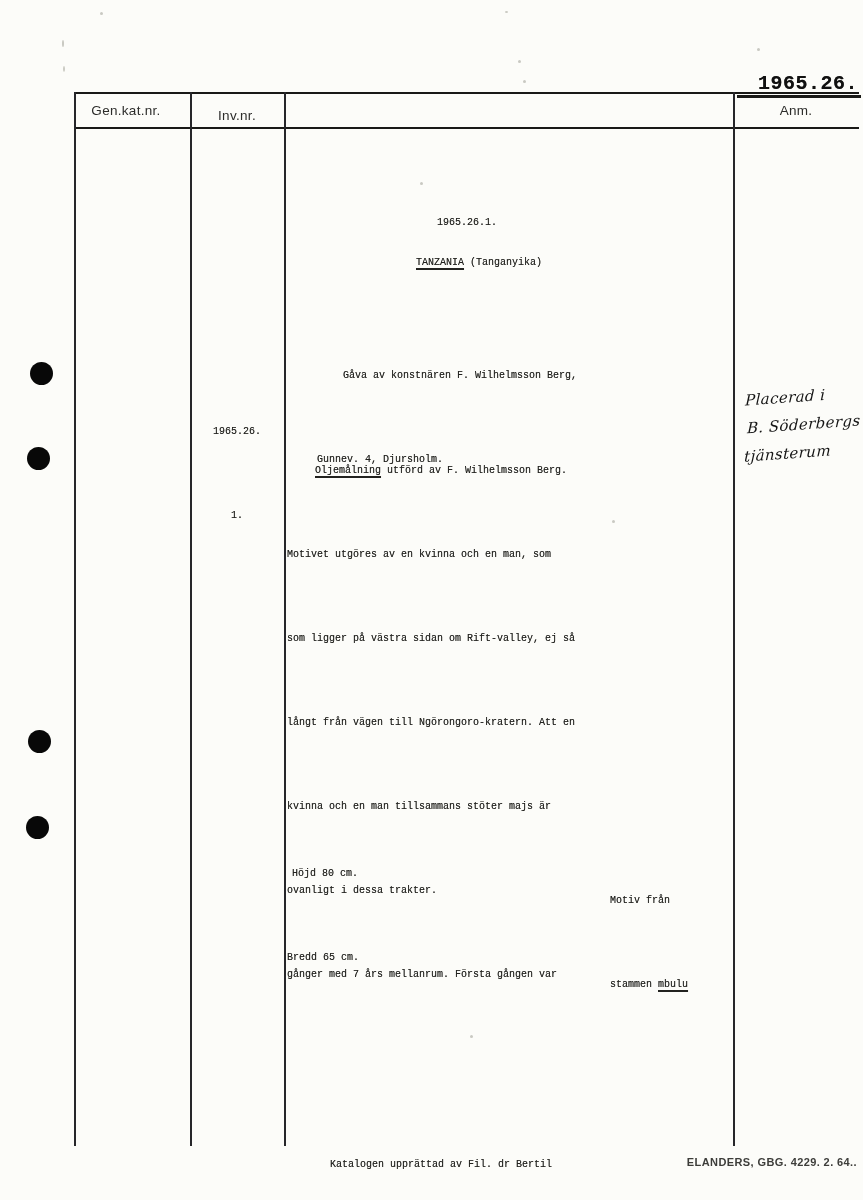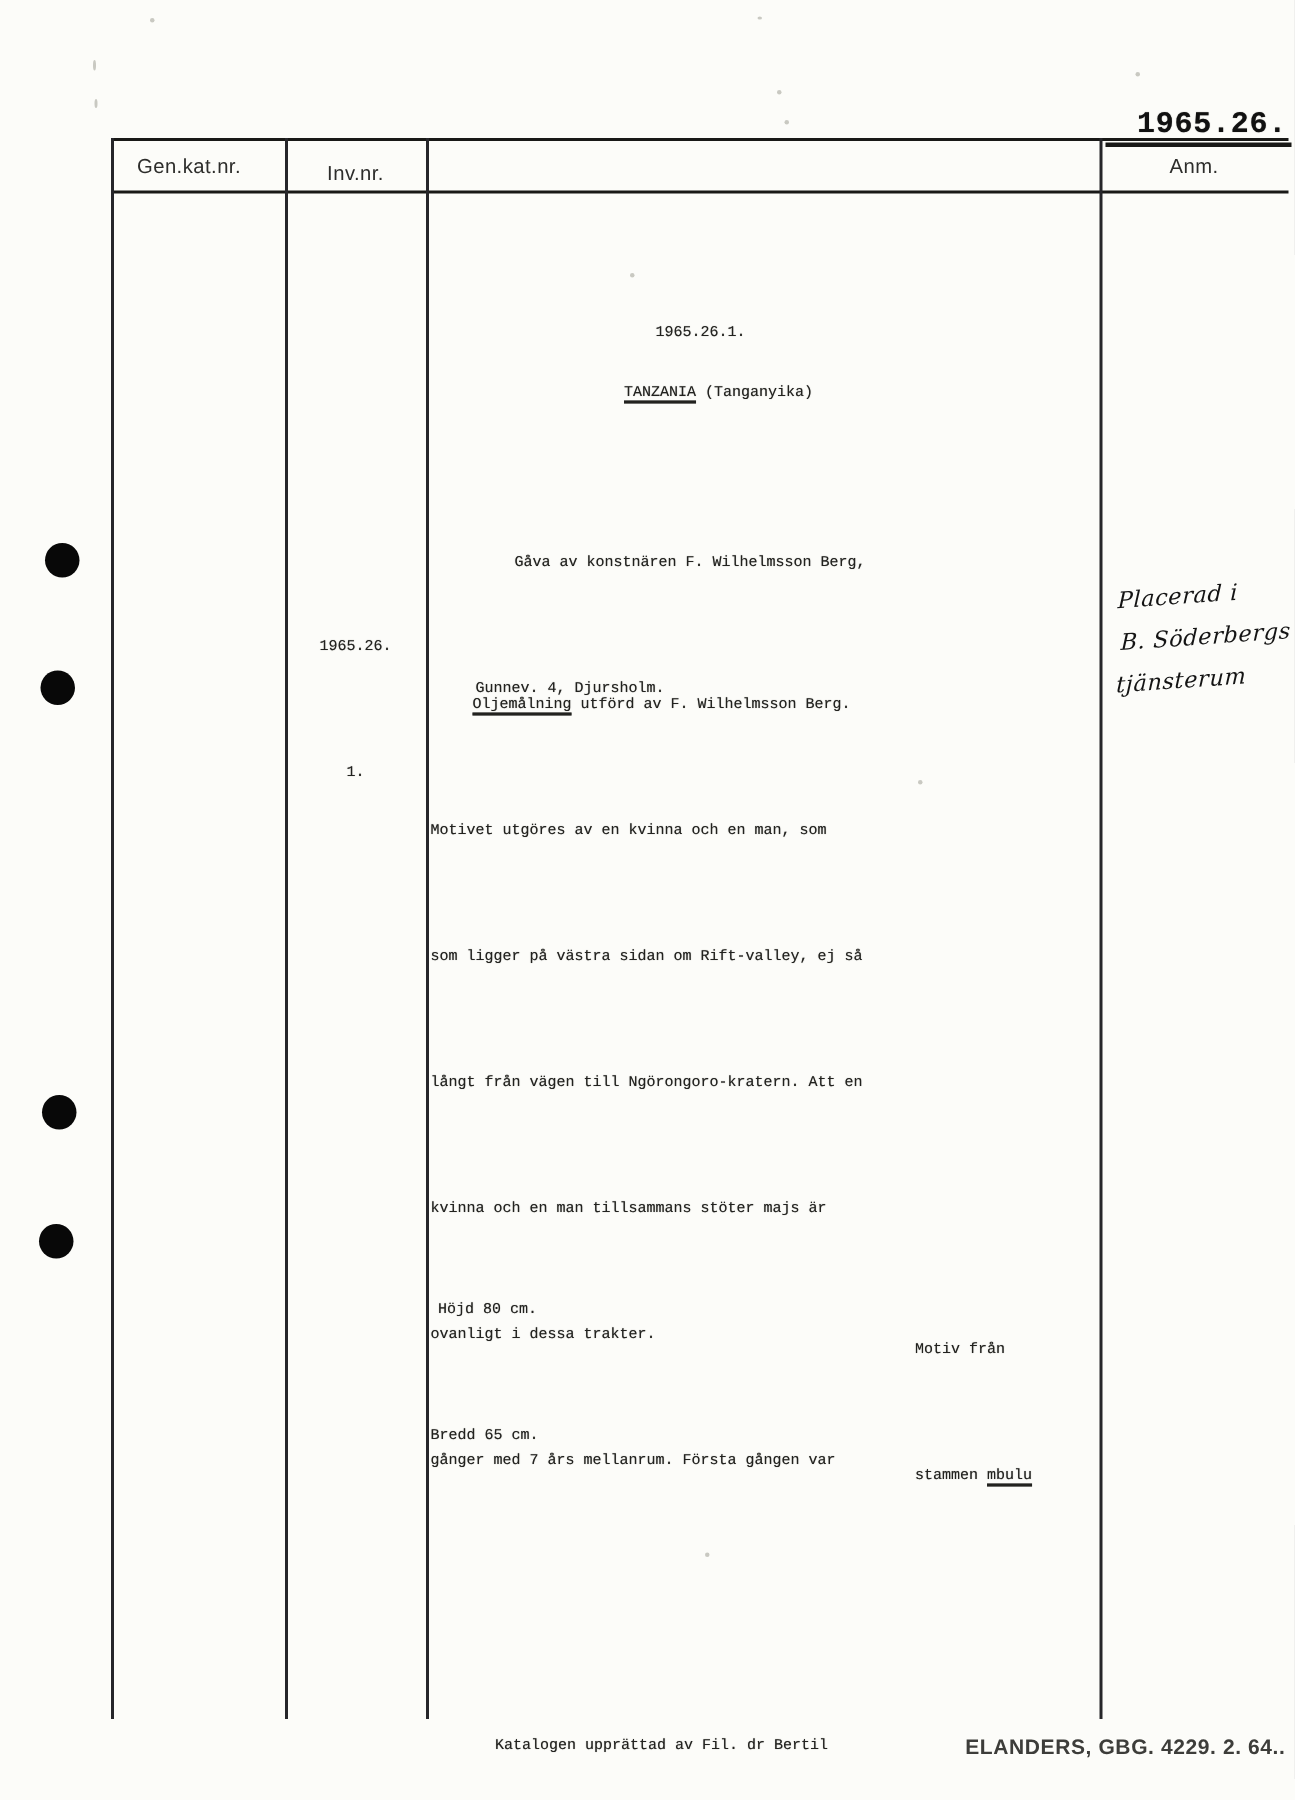--- a/index.html
+++ b/index.html
@@ -35,21 +35,21 @@
   .hand div:nth-child(2){margin-left:3px;}
   .hand div:nth-child(3){margin-left:1px;}
   
   .refnum{
     font-family:"Liberation Mono","DejaVu Sans Mono",monospace;
     font-weight:700;font-size:20px;letter-spacing:.5px;color:#111;
     text-shadow:0 0 .6px rgba(0,0,0,.6);
   }
   .printmark{
     position:absolute;font-family:"Liberation Sans",sans-serif;
-    font-size:14px;font-weight:700;letter-spacing:.4px;color:#3d3d3a;
+    font-size:11px;font-weight:700;letter-spacing:.4px;color:#3d3d3a;
   }
   .speck{position:absolute;background:#c9c9c2;border-radius:50%;}
 </style>
 </head>
 <body>
 
 <div class="page">
 
   <div class="speck" style="left:100px;top:12px;width:3px;height:3px;"></div>
   <div class="speck" style="left:505px;top:11px;width:3px;height:2px;"></div>

